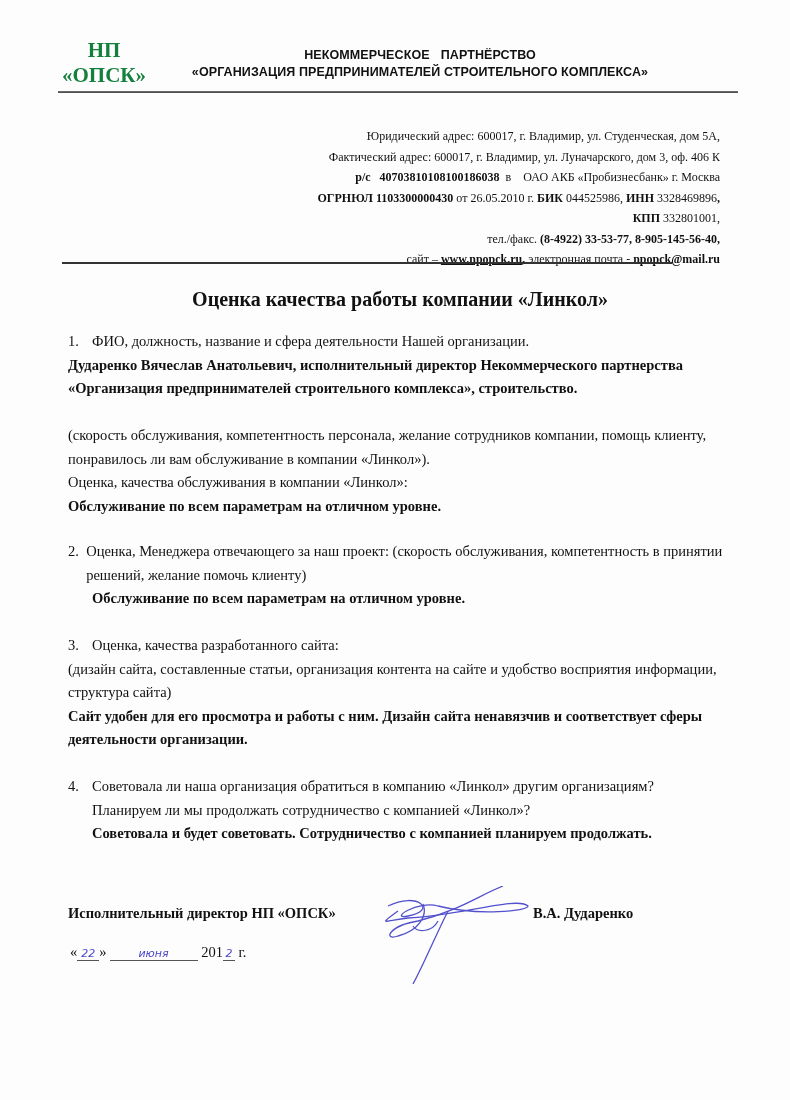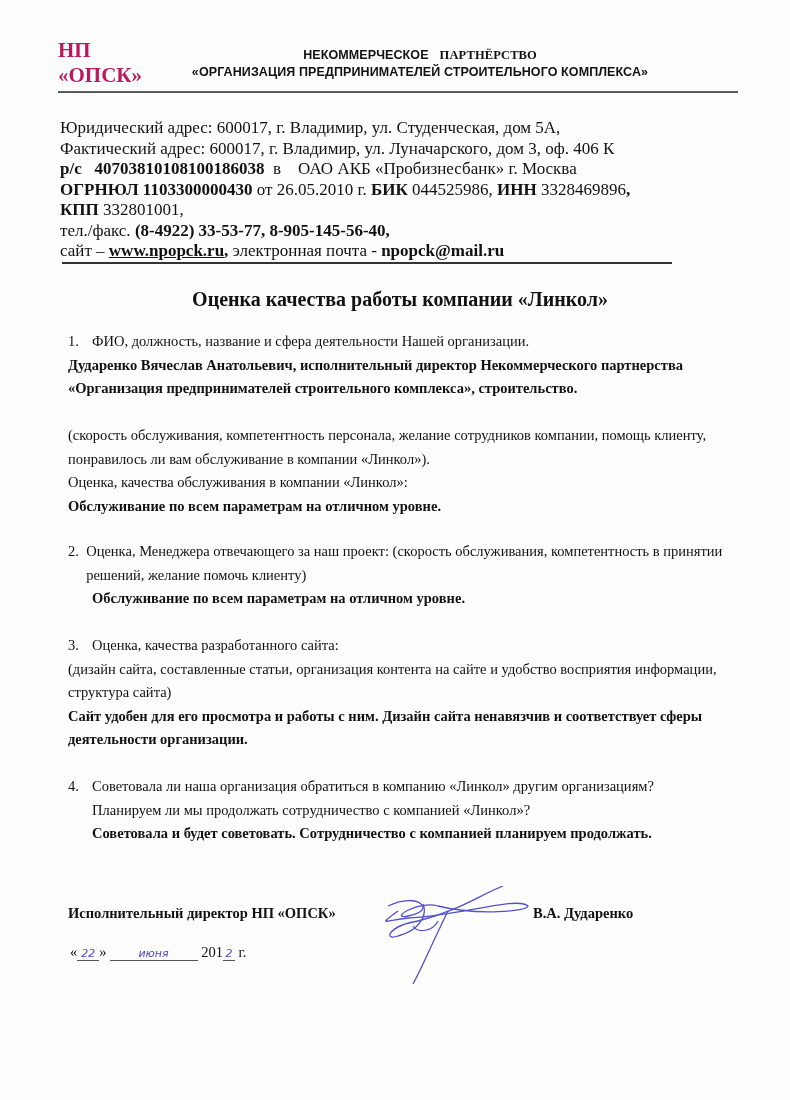--- a/index.html
+++ b/index.html
@@ -1,25 +1,25 @@
 <!DOCTYPE html>
 <html><head>
 <meta charset="utf-8">
 <style>
   html, body { margin: 0; padding: 0; }
   body {
     width: 790px; height: 1100px; background: #fdfdfd; position: relative; overflow: hidden;
     font-family: "Liberation Serif", "DejaVu Serif", serif; color: #111;
   }
   .abs { position: absolute; }
-  .logo { left: 58px; top: 38px; width: 92px; text-align: left; font-weight: bold; font-size: 21px; line-height: 25px; color: #be185d; }
+  .logo { left: 58px; top: 38px; width: 92px; text-align: center; font-weight: bold; font-size: 21px; line-height: 25px; color: #15803d; }
   .org { left: 160px; top: 47px; width: 520px; text-align: center; font-family: "Liberation Sans", "DejaVu Sans", sans-serif; font-size: 12.5px; font-weight: bold; line-height: 17px; letter-spacing: 0.1px; }
-  .org .l1 span + span { margin-left: 11px; font-family: Liberation Serif, serif; }
+  .org .l1 span + span { margin-left: 11px; }
   .hr-top { left: 58px; top: 91px; width: 680px; height: 2px; background: linear-gradient(#777,#444); }
-  .req { left: 60px; top: 118px; width: 660px; text-align: left; font-size: 17px; line-height: 20.5px; }
+  .req { left: 60px; top: 126px; width: 660px; text-align: right; font-size: 12px; line-height: 20.5px; }
   .req b { font-weight: bold; }
   .req u { text-decoration: underline; }
   .hr-req { left: 62px; top: 262px; width: 610px; height: 1.5px; background: #333; }
   .title { left: 60px; top: 288px; width: 680px; text-align: center; font-size: 20px; font-weight: bold; }
   .body { left: 68px; width: 670px; font-size: 14.5px; line-height: 23.5px; }
   .body b { font-weight: bold; }
   .indent { padding-left: 24px; }
   .num { display: inline-block; width: 24px; margin-left: 0; }
   .sigline { left: 68px; top: 905px; font-size: 14.5px; font-weight: bold; }
   .signame { left: 533px; top: 905px; font-size: 14.5px; font-weight: bold; }

